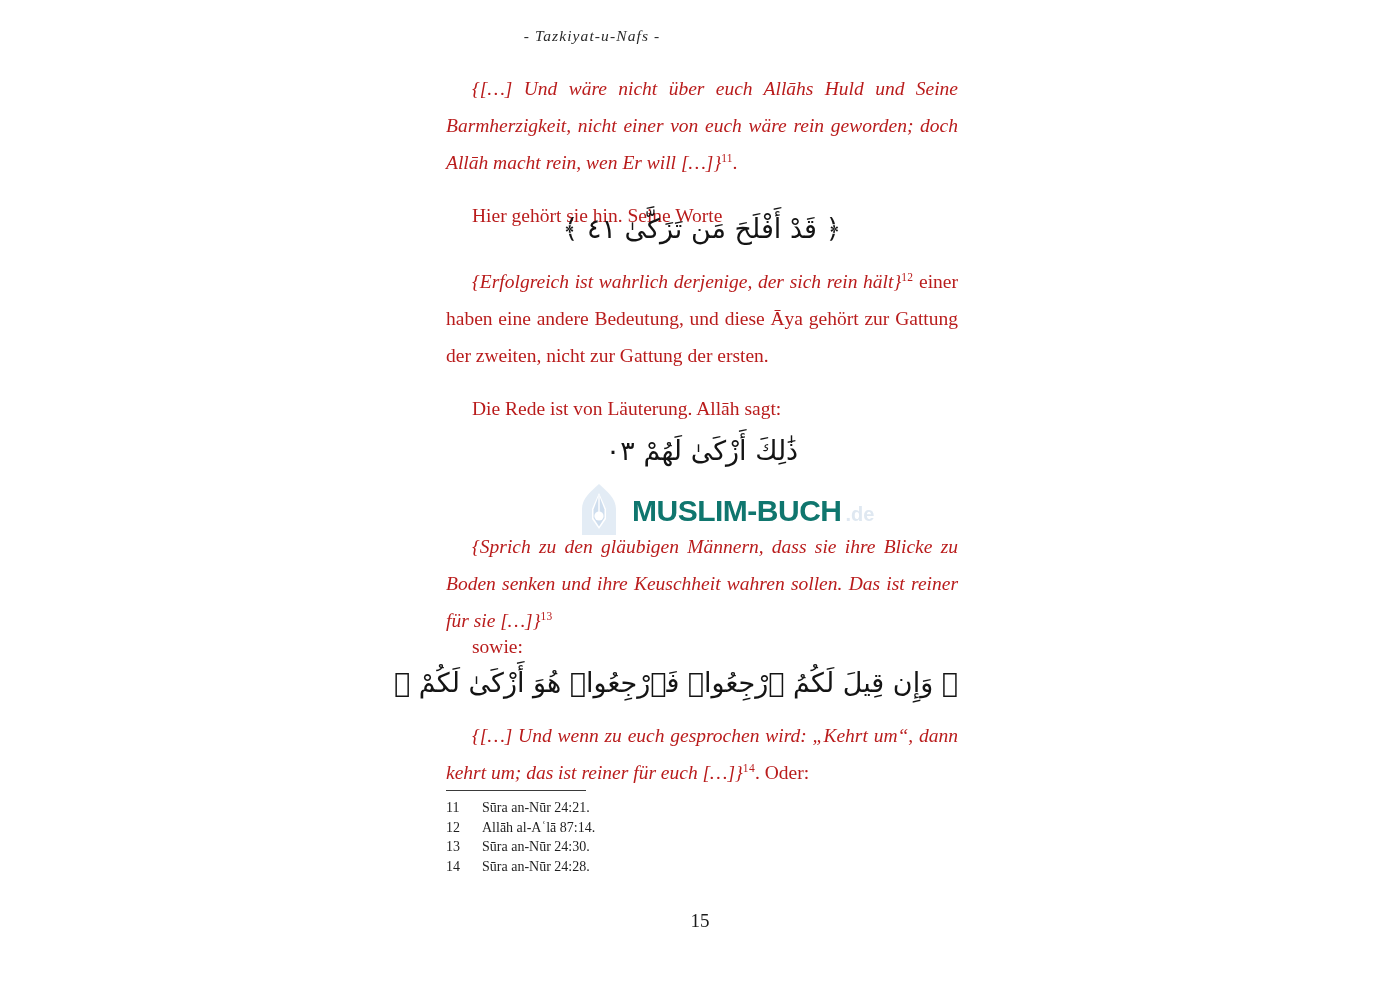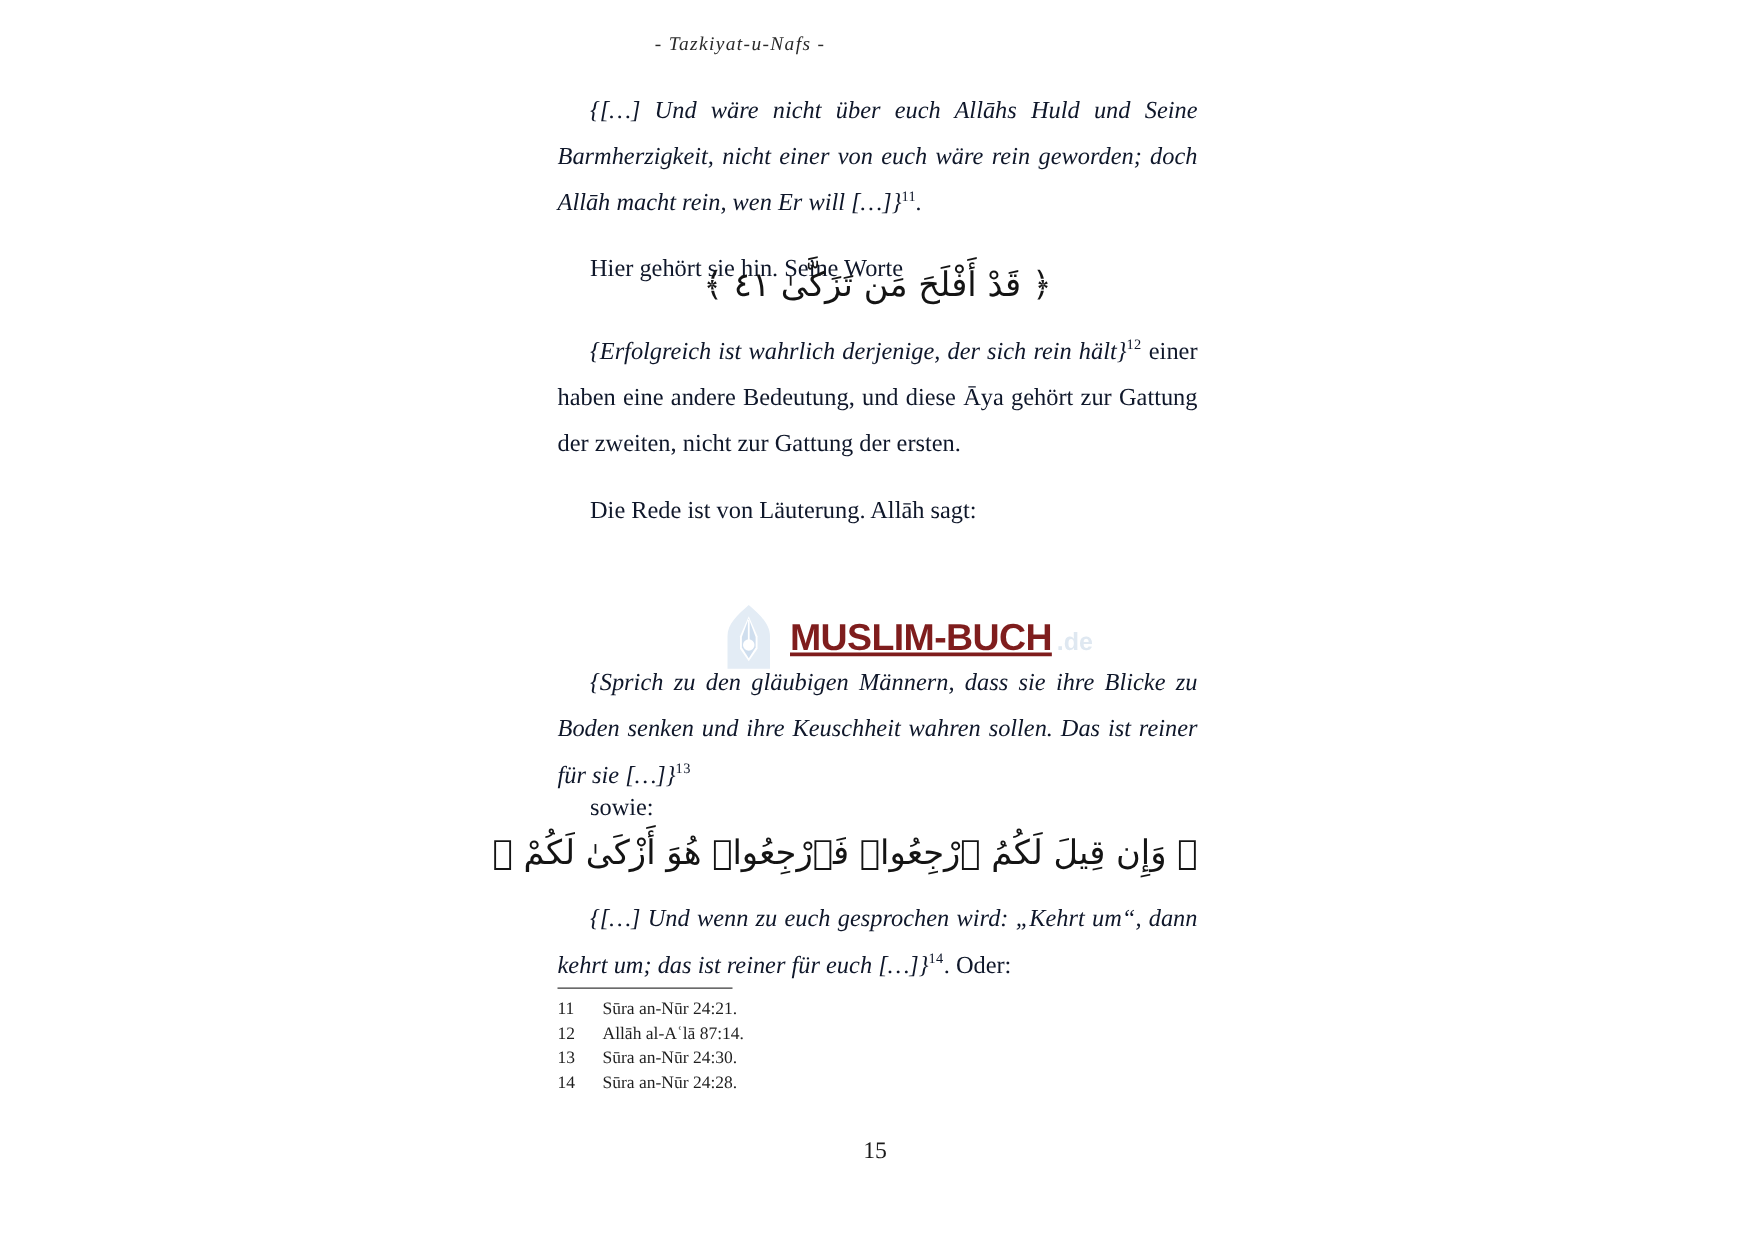--- a/index.html
+++ b/index.html
@@ -42,21 +42,21 @@
   #watermark .wm-text {
     font-family: "Liberation Sans", "DejaVu Sans", sans-serif;
     font-weight: 700;
     font-size: 30px;
     letter-spacing: -0.5px;
     line-height: 1;
     white-space: nowrap;
     display: flex;
     align-items: baseline;
   }
-  #watermark .wm-main { color: #7f1d1d; text-decoration: underline; }
+  #watermark .wm-main { color: #0f766e; }
   #watermark .wm-tld {
     color: #dfe8f1;
     font-size: 20px;
     margin-left: 4px;
     letter-spacing: 0;
     margin-top: 10px;
   }
 
   
   #content {
@@ -82,21 +82,21 @@
     width: 512px;
   }
 
   
   p.de {
     margin: 0;
     font-size: 19.5px;
     line-height: 37px;
     text-align: justify;
     text-justify: inter-word;
-    color: #0f172a;
+    color: #b91c1c;
     font-family: Liberation Serif, serif;
   }
   p.de.quote {
     font-style: italic;
   }
   p.de.indent {
     text-indent: 26px;
   }
 
   sup.fn {
@@ -194,20 +194,21 @@
 
     <div class="col" style="top:263px;">
       <p class="de indent"><i>{Erfolgreich ist wahrlich derjenige, der sich rein hält}</i><sup class="fn">12</sup> <span>einer haben eine andere Bedeutung, und diese Āya gehört zur Gattung der zweiten, nicht zur Gattung der ersten.</span></p>
     </div>
 
     <div class="col" style="top:390px;">
       <p class="de indent">Die Rede ist von Läuterung. Allāh sagt:</p>
     </div>
 
     <div class="col" style="top:428px;">
+      <p class="ayah">ذَٰلِكَ أَزْكَىٰ لَهُمْ ٣٠</p>
     </div>
 
     <div class="col" style="top:528px;">
       <p class="de quote indent"><span>{Sprich zu den gläubigen Männern, dass sie ihre Blicke zu Boden senken und ihre Keuschheit wahren sollen. Das ist reiner für sie […]}</span><sup class="fn">13</sup></p>
     </div>
 
     <div class="col" style="top:628px;">
       <p class="de indent">sowie:</p>
     </div>
 

